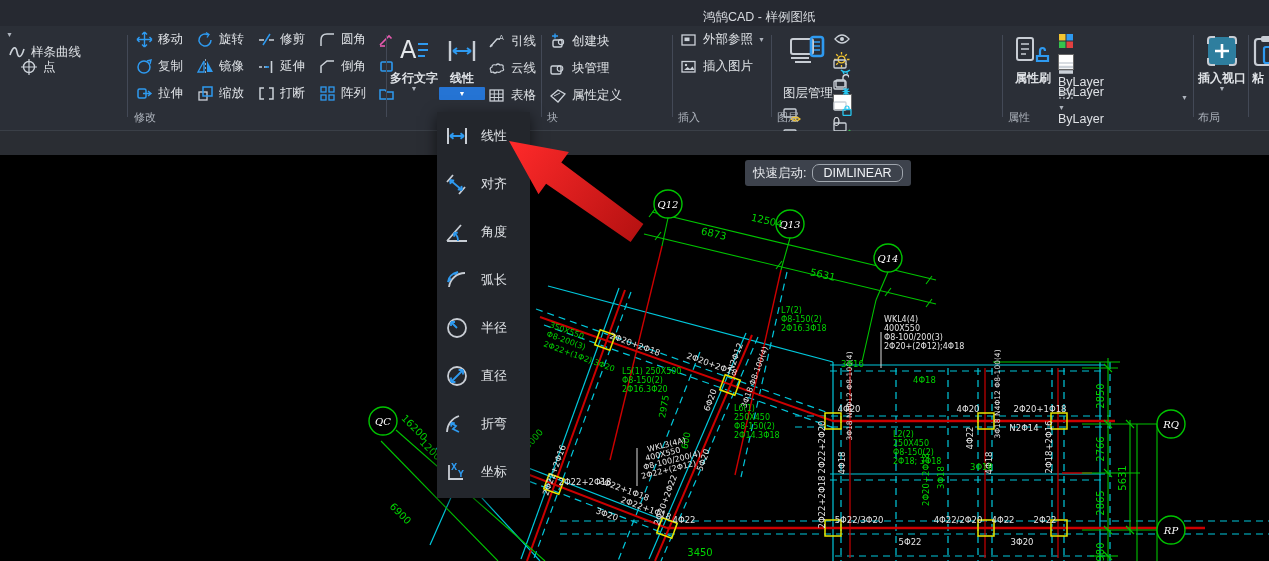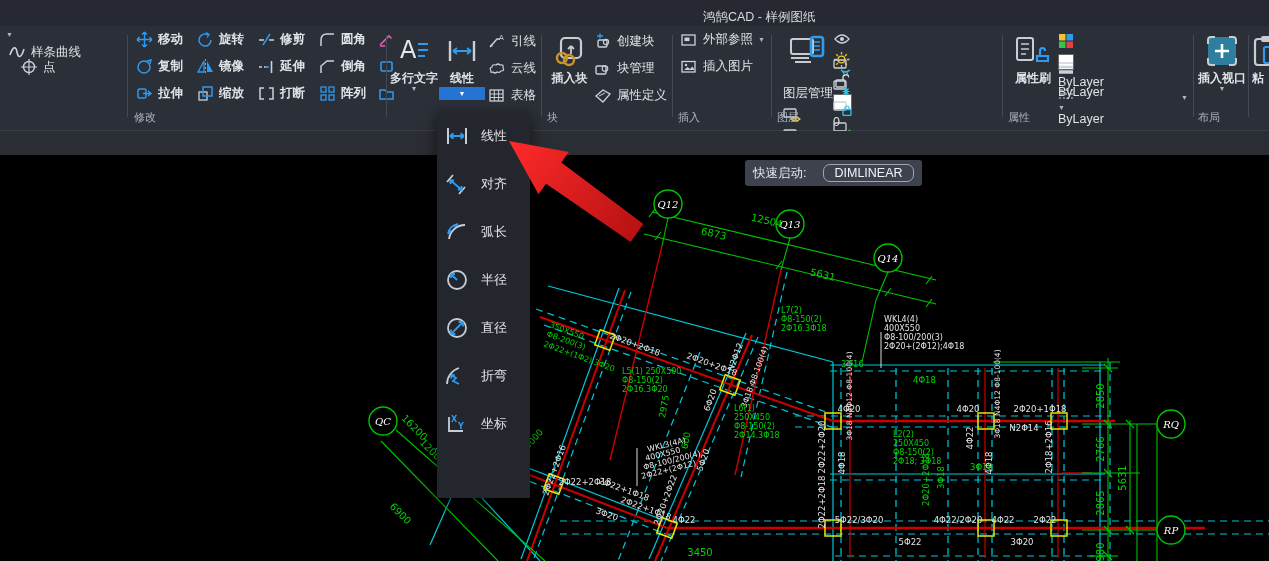--- a/index.html
+++ b/index.html
@@ -8,40 +8,40 @@
        -webkit-font-smoothing:antialiased;}
   .titlebar{position:absolute;left:0;top:0;width:1269px;height:26px;background:#262931;color:#d6d9de;
             font-size:12.5px;line-height:26px;}
   .titlebar .t{position:absolute;left:703px;top:4px;}
   .ribbon{position:absolute;left:0;top:26px;width:1269px;height:104px;background:#2b2f37;
           border-bottom:1px solid #3a3f47;color:#dfe2e6;font-size:12.5px;}
   .rb-group{position:absolute;top:5px;height:94px;}
   .rb-sep{position:absolute;top:9px;width:1px;height:82px;background:#434956;}
   .rb-row{height:27px;display:flex;align-items:flex-start;gap:5px;flex-direction:column;}
   .rb-btn{display:flex;align-items:center;gap:5px;padding:0 2px;white-space:nowrap;cursor:default;}
-  .rb-grid{display:flex;gap:10px;font-weight:bold;}
+  .rb-grid{display:flex;gap:10px;}
   .rb-lbl{position:absolute;bottom:0px;left:0;width:100%;text-align:left;font-size:11px;color:#aeb4bd;}
   .rb-big{display:flex;flex-direction:column;align-items:center;width:52px;}
   .rb-big .big-ic{height:40px;display:flex;align-items:center;justify-content:center;}
   .rb-big .big-tx{font-size:12px;line-height:14px;font-weight:bold;}
   .caret{font-size:7px;color:#aeb4bd;}
   .blue-strip{margin-top:2px;width:46px;height:13px;background:#2574d4;color:#fff;text-align:center;
               font-size:7px;line-height:13px;border-radius:1px;}
   .icn{display:inline-flex;flex:none;}
   .swatch{width:17px;height:14px;background:#fff;border:1px solid #666;flex:none;}
   .dashline{flex:1;border-top:1px solid #cfd3d8;height:0;margin:0 2px;}
   .strip{position:absolute;left:0;top:131px;width:1269px;height:24px;background:#2a2d33;}
   .canvas{position:absolute;left:0;top:155px;width:1269px;height:406px;background:#000;}
   .cad-svg{position:absolute;left:0;top:130px;width:1269px;height:431px;z-index:2;}
   .dim-menu{position:absolute;left:437px;top:112px;width:93px;height:386px;background:#23262c;
             box-shadow:0 4px 14px rgba(0,0,0,.6);z-index:10;}
   .dm-item{height:48px;display:flex;align-items:center;gap:12px;padding-left:8px;color:#dfe2e6;
            font-size:13px;cursor:default;}
   .tooltip{position:absolute;left:745px;top:160px;height:26px;background:#3d424c;border-radius:3px;
-           display:flex;align-items:center;padding:0 8px;gap:17px;z-index:12;color:#e8eaee;font-size:12.5px;}
+           display:flex;align-items:center;padding:0 8px;gap:6px;z-index:12;color:#e8eaee;font-size:12.5px;}
   .tt-box{border:1px solid #a0a6ae;border-radius:7px;padding:1px 10px;font-size:12.5px;color:#f2f4f7;}
   .arrow-ov{position:absolute;left:495px;top:135px;z-index:50;pointer-events:none;}
   svg text{font-family:"DejaVu Sans","Liberation Sans",sans-serif;}
   .cadg{fill:#00d400;}
   .cadw{fill:#e4e4e4;}
   .bub{fill:#fff;font-family:"DejaVu Serif",serif;font-style:italic;font-size:10px;}
 </style>
 </head>
 <body>
 
@@ -301,31 +301,20 @@
               </svg>
             </span>
             <span>表格</span>
           </div>
         </div>
     </div>
   </div>
   <div class="rb-sep" style="left:541px;"></div>
 
   <div class="rb-group" style="left:547px;width:122px;display:flex;">
-    <div class="rb-big">
-      <div class="big-ic">
-          <svg width="34" height="32">
-            <rect x="8" y="3" width="20" height="20" rx="4" stroke="#c8cdd4" fill="none" stroke-width="2.2"></rect>
-            <path d="M18 19v-8M18 11l-3 3M18 11l3 3" stroke="#c8cdd4" stroke-width="1.8" fill="none"></path>
-            <circle cx="9" cy="23" r="5" stroke="#c8952a" fill="none" stroke-width="2.4"></circle>
-            <circle cx="16" cy="25" r="5" stroke="#c8952a" fill="none" stroke-width="2.4"></circle>
-          </svg>
-        </div>
-      <div class="big-tx">插入块</div>
-    </div>
     <div style="padding-top:2px;">
       <div class="rb-row">
           <div class="rb-btn">
             <span class="icn">
               <svg width="18" height="17">
                 <rect x="4" y="7" width="9" height="7" rx="1.5" stroke="#ccd2d9" fill="none" stroke-width="1.4"></rect>
                 <circle cx="12" cy="9" r="2.6" stroke="#ccd2d9" fill="none" stroke-width="1.1"></circle>
                 <path d="M3 3h6M6 0.5v5" stroke="#2e9af0" stroke-width="1.4"></path>
               </svg>
             </span>
@@ -794,20 +783,29 @@
         <svg width="24" height="22">
           <path d="M2 9l6-7M14 21l6-7" stroke="#c8cdd4" stroke-width="1.8"></path>
           <path d="M5 7l12 10M5 7l4.2 0.6M5 7l0.6 4.2M17 17l-4.2-0.6M17 17l-0.6-4.2" stroke="#2e9af0" stroke-width="1.8" fill="none"></path>
         </svg>
       </span>
     <span>对齐</span>
   </div>
   <div class="dm-item">
     <span class="icn">
         <svg width="24" height="22">
+          <path d="M2 20h20M2 20L16 4" stroke="#c8cdd4" stroke-width="1.8"></path>
+          <path d="M9 12a9 9 0 0 1 4 8M9 12l3.8-.4M9 12l.2 3.8" stroke="#2e9af0" stroke-width="1.8" fill="none"></path>
+        </svg>
+      </span>
+    <span>角度</span>
+  </div>
+  <div class="dm-item">
+    <span class="icn">
+        <svg width="24" height="22">
           <path d="M4 18A16 16 0 0 1 20 4" stroke="#c8cdd4" stroke-width="1.8" fill="none"></path>
           <path d="M3 13A14 11 0 0 1 13 3M3 13l3-3.4M13 3l-3.6 2.6" stroke="#2e9af0" stroke-width="1.8" fill="none"></path>
         </svg>
       </span>
     <span>弧长</span>
   </div>
   <div class="dm-item">
     <span class="icn">
         <svg width="24" height="22">
           <circle cx="12" cy="11" r="9" stroke="#c8cdd4" stroke-width="1.8" fill="none"></circle>

